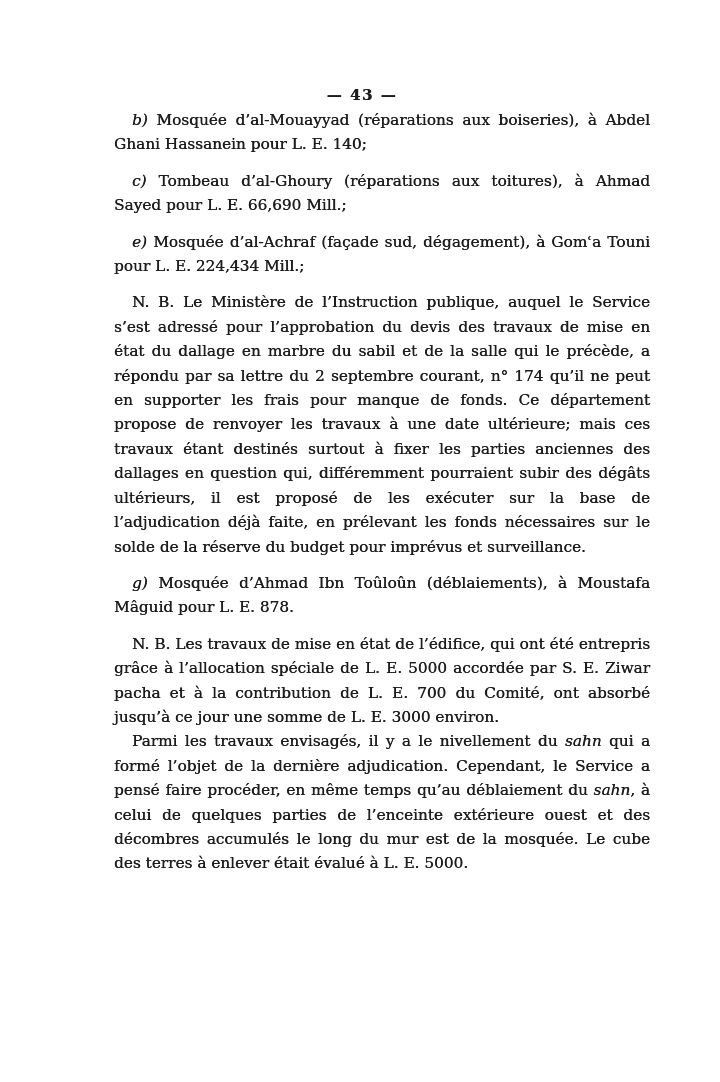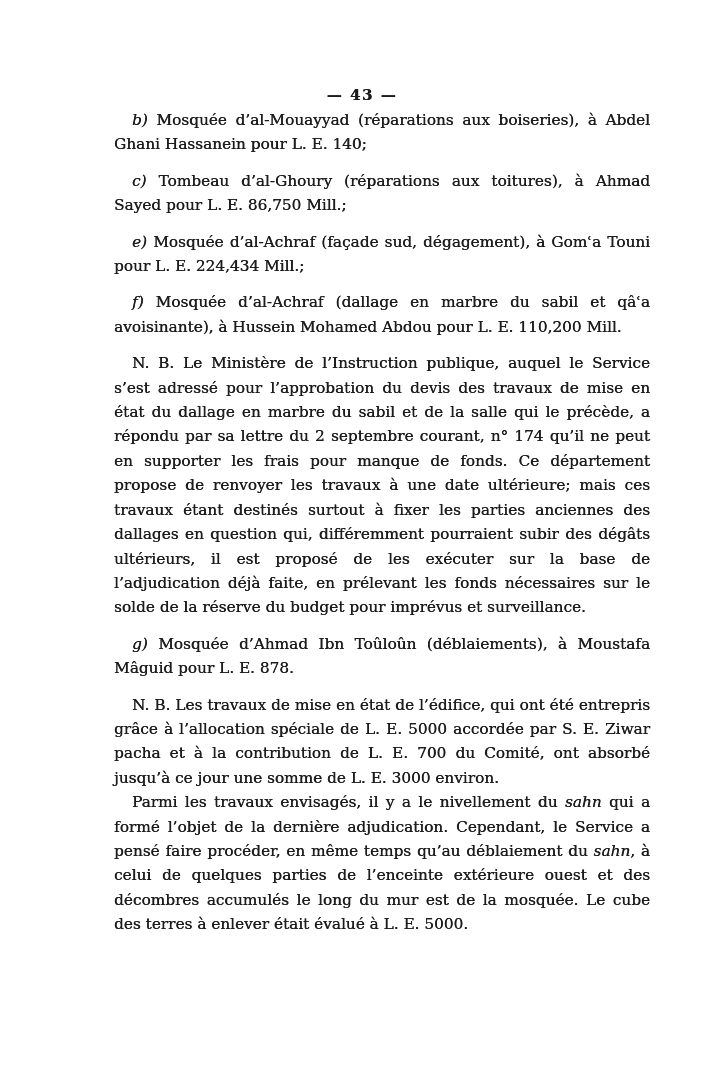--- a/index.html
+++ b/index.html
@@ -42,21 +42,20 @@
   .content p.tight{margin-top:0;}
   .it{font-style:italic;}
 </style>
 </head>
 <body>
 
 <div class="page">
   <div class="page-number">— 43 —</div>
   <div class="content">
       <p class="gap"><span class="it">b)</span><span> Mosquée d’al-Mouayyad (réparations aux boiseries), à Abdel Ghani Hassanein pour L. E. 140;</span></p>
-      <p class="gap"><span class="it">c)</span><span> Tombeau d’al-Ghoury (réparations aux toitures), à Ahmad Sayed pour L. E. 86,750 Mill.;</span></p>
+      <p class="gap"><span class="it">c)</span><span> Tombeau d’al-Ghoury (réparations aux toitures), à Ahmad Sayed pour L. E. 66,690 Mill.;</span></p>
       <p class="gap"><span class="it">e)</span><span> Mosquée d’al-Achraf (façade sud, dégagement), à Gomʿa Touni pour L. E. 224,434 Mill.;</span></p>
-      <p class="gap"><span class="it">f)</span><span> Mosquée d’al-Achraf (dallage en marbre du sabil et qâʿa avoisinante), à Hussein Mohamed Abdou pour L. E. 110,200 Mill.</span></p>
       <p class="gap"><span>N. B. Le Ministère de l’Instruction publique, auquel le Service s’est adressé pour l’approbation du devis des travaux de mise en état du dallage en marbre du sabil et de la salle qui le précède, a répondu par sa lettre du 2 septembre courant, n° 174 qu’il ne peut en supporter les frais pour manque de fonds. Ce département propose de renvoyer les travaux à une date ultérieure; mais ces travaux étant destinés surtout à fixer les parties anciennes des dallages en question qui, différemment pourraient subir des dégâts ultérieurs, il est proposé de les exécuter sur la base de l’adjudication déjà faite, en prélevant les fonds nécessaires sur le solde de la réserve du budget pour imprévus et surveillance.</span></p>
       <p class="gap"><span class="it">g)</span><span> Mosquée d’Ahmad Ibn Toûloûn (déblaiements), à Moustafa Mâguid pour L. E. 878.</span></p>
       <p class="gap"><span>N. B. Les travaux de mise en état de l’édifice, qui ont été entrepris grâce à l’allocation spéciale de L. E. 5000 accordée par S. E. Ziwar pacha et à la contribution de L. E. 700 du Comité, ont absorbé jusqu’à ce jour une somme de L. E. 3000 environ.</span></p>
       <p class="tight"><span>Parmi les travaux envisagés, il y a le nivellement du </span><span class="it">sahn</span><span> qui a formé l’objet de la dernière adjudication. Cependant, le Service a pensé faire procéder, en même temps qu’au déblaiement du </span><span class="it">sahn</span><span>, à celui de quelques parties de l’enceinte extérieure ouest et des décombres accumulés le long du mur est de la mosquée. Le cube des terres à enlever était évalué à L. E. 5000.</span></p>
     </div>
 </div>
 
 </body></html>

